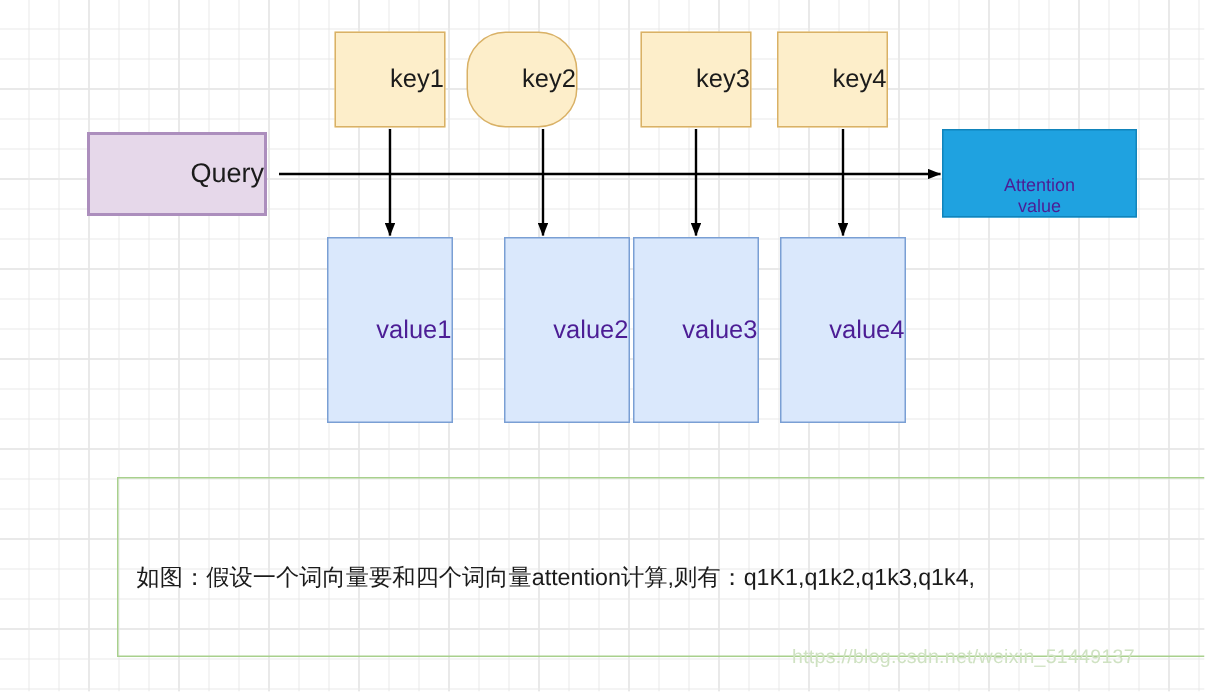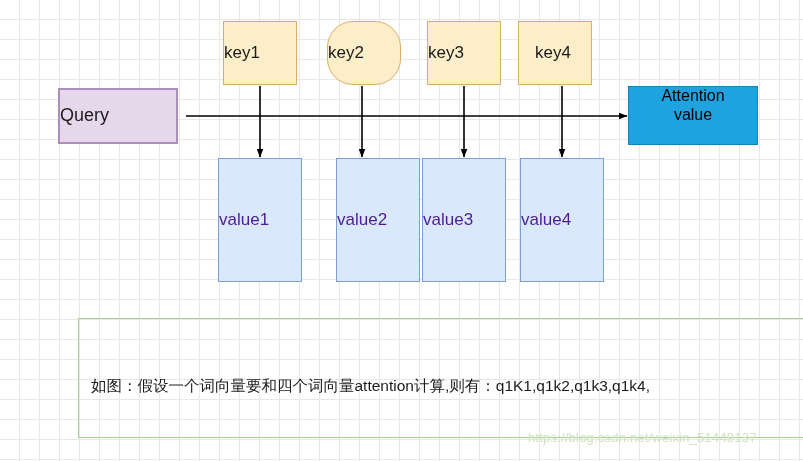--- a/index.html
+++ b/index.html
@@ -25,21 +25,21 @@
       60px 60px;
     background-position: -1px -1px, -1px -1px, -1px -1px, -1px -1px;
     font-family: "Liberation Sans", "DejaVu Sans", sans-serif;
   }
 
   .node {
     position: absolute;
     box-sizing: border-box;
     display: flex;
     align-items: center;
-    justify-content: flex-start;
+    justify-content: flex-end;
     text-align: center;
     line-height: 1.18;
   }
 
   
   .query-box {
     left: 58px;
     top: 88px;
     width: 120px;
     height: 56px;
@@ -53,21 +53,21 @@
   .key-box {
     top: 21px;
     width: 74px;
     height: 64px;
     background: #fdeeca;
     border: 1.5px solid #d9b166;
     color: #1b1b1b;
     font-size: 17px;
   }
   .key-1 { left: 223px; }
-  .key-2 { left: 327px; border-radius: 26px; }
+  .key-2 { left: 311px; border-radius: 26px; }
   .key-3 { left: 427px; }
   .key-4 { left: 518px; padding-left: 16px; }
 
   
   .value-box {
     top: 158px;
     width: 84px;
     height: 124px;
     background: #dae8fc;
     border: 1.2px solid #7a9fd4;
@@ -80,22 +80,22 @@
   .value-4 { left: 520px; }
 
   
   .attention-box {
     left: 628px;
     top: 86px;
     width: 130px;
     height: 59px;
     background: #1fa2e0;
     border: 1.5px solid #1184bb;
-    color: #000000;
-    font-size: 16px;
+    color: #4c1d95;
+    font-size: 12px;
     flex-direction: column;
   }
   .attention-box span { display: block; }
 
   
   #links {
     position: absolute;
     left: 0;
     top: 0;
     width: 803px;

